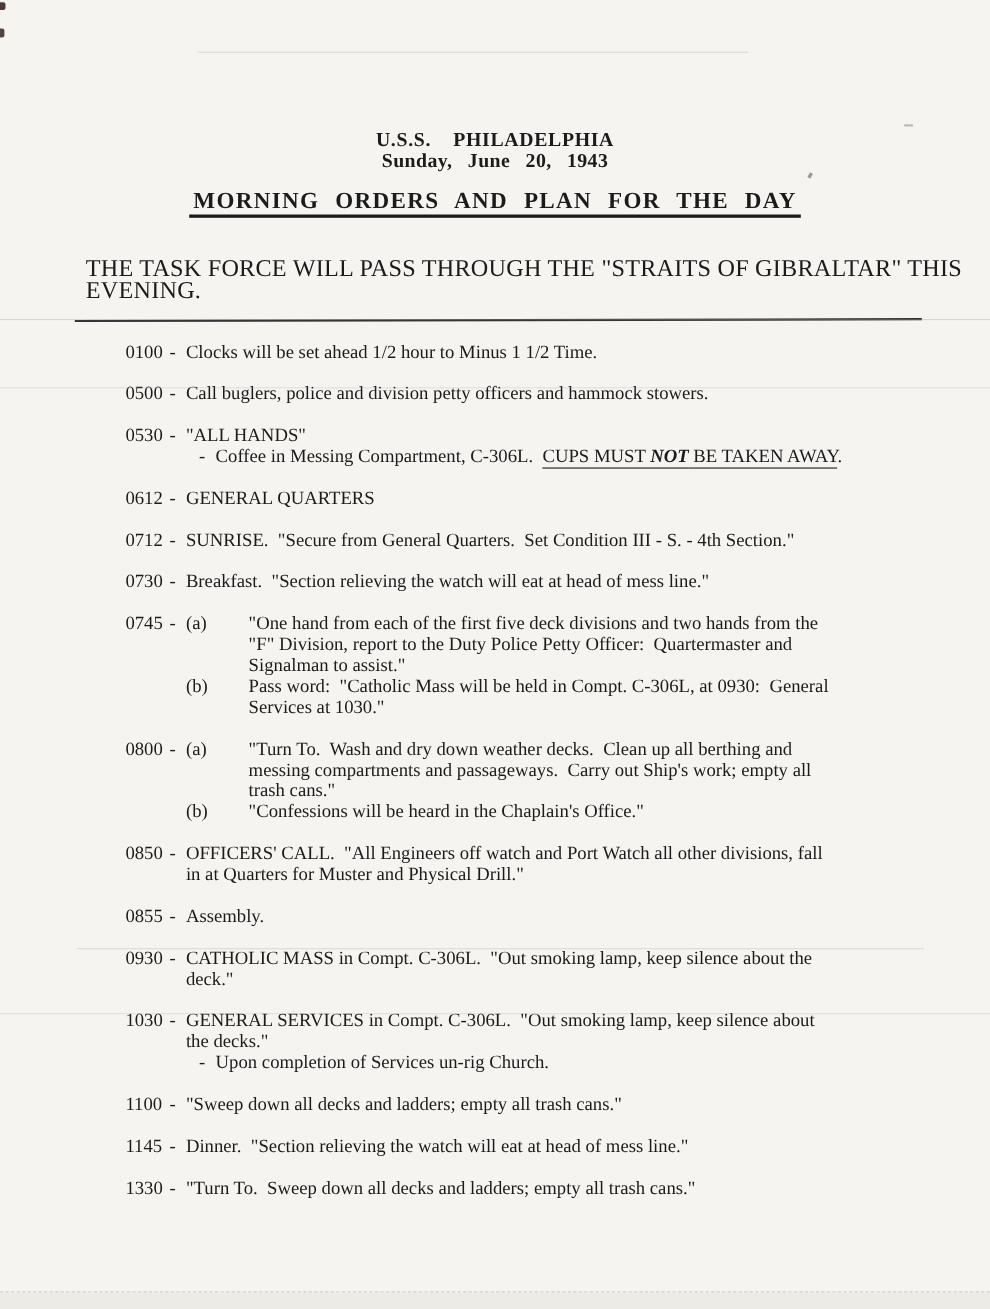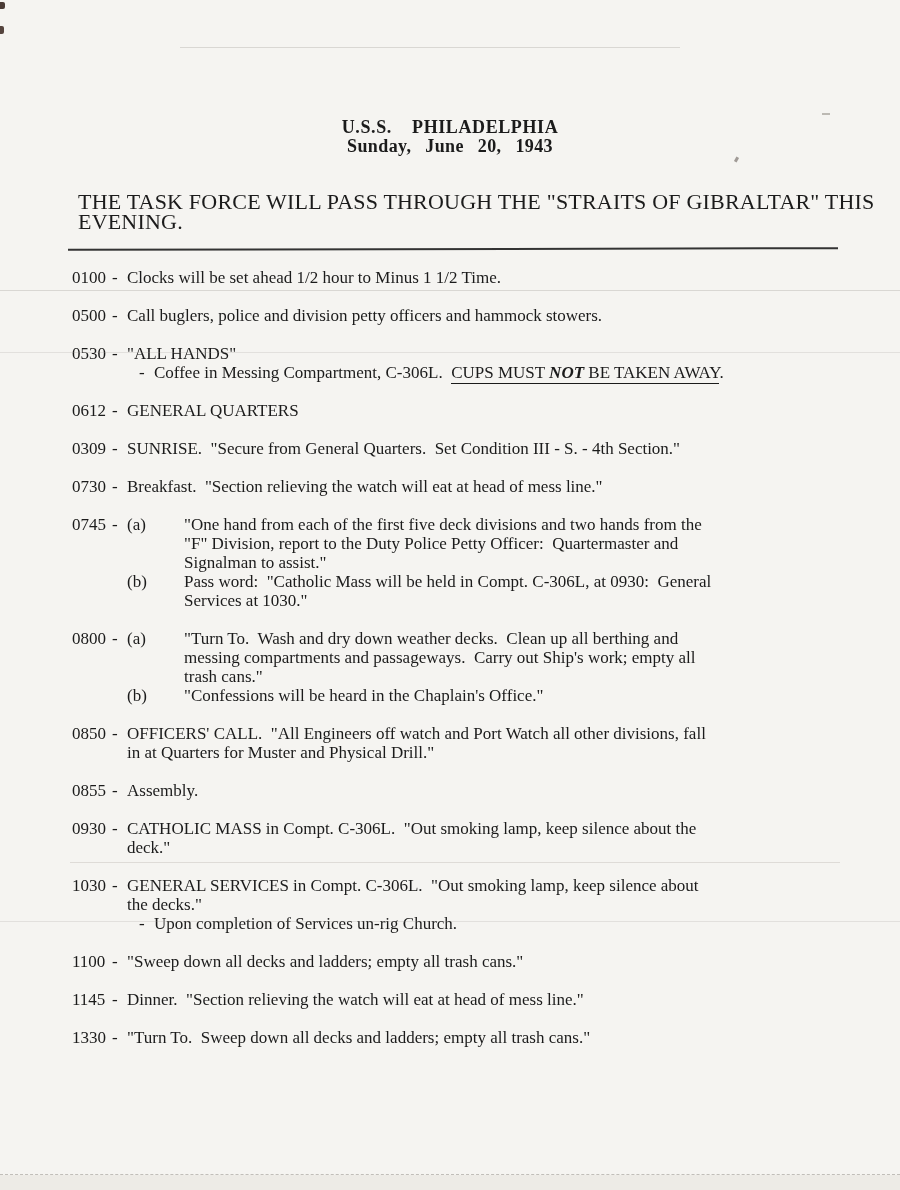--- a/index.html
+++ b/index.html
@@ -19,21 +19,21 @@
     display:inline-block;font-weight:bold;font-size:21px;line-height:24px;
     letter-spacing:1.2px;word-spacing:8px;
     border-bottom:3px solid #1a1a1a;padding:0 4px 1px 4px;
   }
   
   .notice{margin:36px 60px 0 78px;font-size:22px;line-height:20px;letter-spacing:.2px;}
   .notice .line{white-space:pre;}
   
   .rule{margin:16px 0 0 68px;width:770px;border-top:2px solid #333;transform:rotate(-0.12deg);}
   
-  .entries{margin-top:18px;padding-left:72px;font-size:17px;}
+  .entries{margin-top:18px;padding-left:114px;font-size:17px;}
   .entry{display:flex;margin-bottom:19px;}
   .entry-time{width:40px;line-height:19px;flex:none;}
   .dash-col{width:15px;line-height:19px;flex:none;}
   .entry-content{flex:1;line-height:19px;}
   .line{white-space:pre;}
   .lettered{display:flex;}
   .lettered-label{width:57px;flex:none;}
   .lettered-lines{flex:1;}
   .sub-dash-row{display:flex;padding-left:12px;}
   .sub-dash{width:15px;flex:none;}
@@ -55,20 +55,23 @@
   .bottom-strip{position:absolute;left:0;top:1175px;width:900px;height:15px;background:#edebe6;}
 </style>
 </head>
 <body>
 
 <div class="page">
 
   <header>
     <div class="ship">U.S.S.  PHILADELPHIA</div>
     <div class="date-line">Sunday, June 20, 1943</div>
+    <div class="title-wrap">
+      <span class="doc-title">MORNING ORDERS AND PLAN FOR THE DAY</span>
+    </div>
   </header>
 
   <div class="notice">
     <div class="line">THE TASK FORCE WILL PASS THROUGH THE "STRAITS OF GIBRALTAR" THIS</div>
     <div class="line">EVENING.</div>
   </div>
 
   <div class="rule"></div>
 
   <main class="entries">
@@ -98,21 +101,21 @@
         </div>
       </div>
       <div class="entry">
         <div class="entry-time">0612</div>
         <div class="dash-col">-</div>
         <div class="entry-content">
           <div class="line">GENERAL QUARTERS</div>
         </div>
       </div>
       <div class="entry">
-        <div class="entry-time">0309</div>
+        <div class="entry-time">0712</div>
         <div class="dash-col">-</div>
         <div class="entry-content">
           <div class="line">SUNRISE.  "Secure from General Quarters.  Set Condition III - S. - 4th Section."</div>
         </div>
       </div>
       <div class="entry">
         <div class="entry-time">0730</div>
         <div class="dash-col">-</div>
         <div class="entry-content">
           <div class="line">Breakfast.  "Section relieving the watch will eat at head of mess line."</div>

